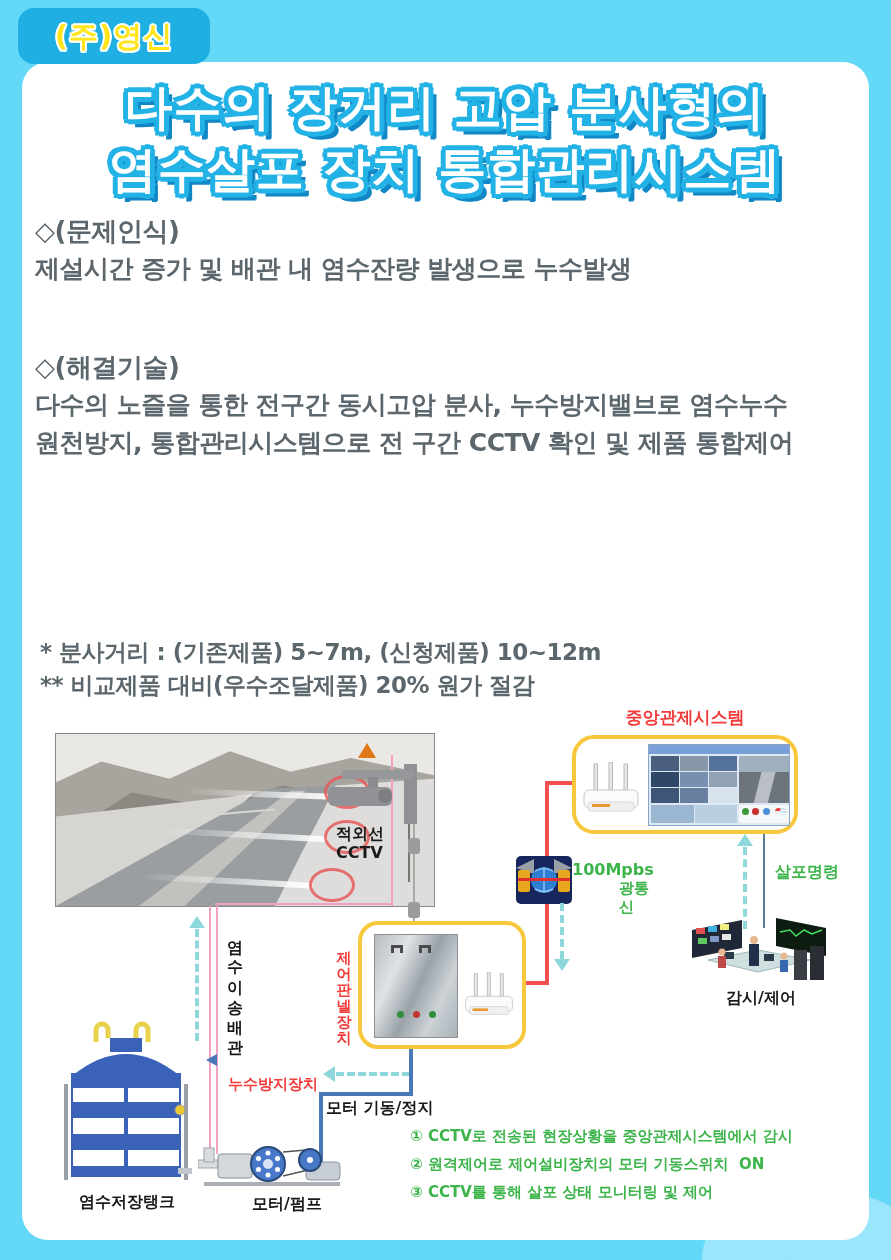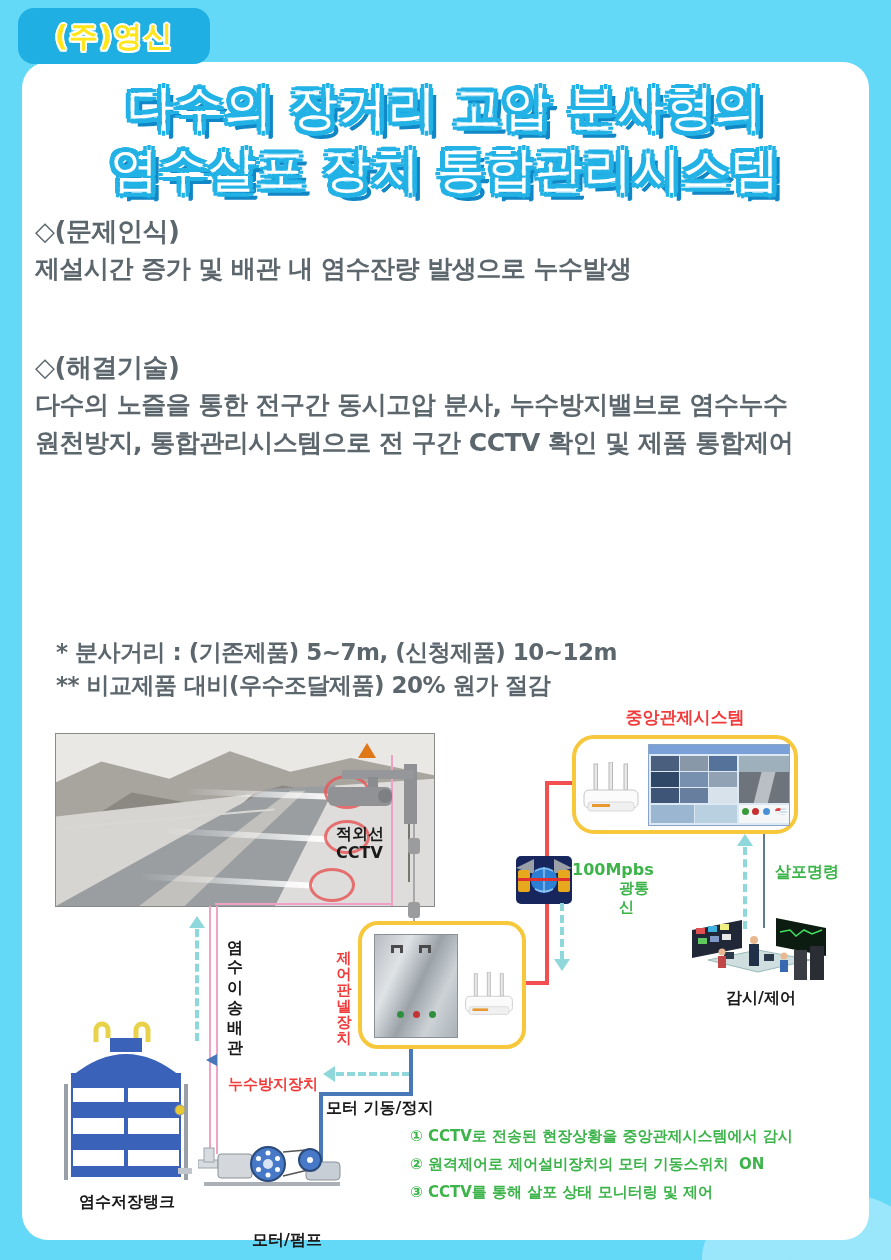--- a/index.html
+++ b/index.html
@@ -5,28 +5,28 @@
   html,body{margin:0;padding:0;}
   body{font-family:"DejaVu Sans","Liberation Sans",sans-serif;}
   #stage{position:relative;width:891px;height:1260px;background:#63D8F7;overflow:hidden;}
   .abs{position:absolute;}
   .cloud{border-radius:50%;background:#9AE6FB;}
   #card{left:22px;top:62px;width:847px;height:1178px;background:#ffffff;border-radius:26px;}
   #badge{left:18px;top:8px;width:192px;height:56px;background:#1FAFE2;border-radius:16px;text-align:center;}
   #badge span{display:inline-block;line-height:56px;font-size:29px;font-weight:bold;color:#FFE51A;letter-spacing:1px;
     text-shadow:-2px 0 0 #fff,2px 0 0 #fff,0 -2px 0 #fff,0 2px 0 #fff,-1.5px -1.5px 0 #fff,1.5px 1.5px 0 #fff,-1.5px 1.5px 0 #fff,1.5px -1.5px 0 #fff;text-align:right;}
   #title{left:40px;top:76px;width:810px;text-align:center;}
-  .title-line{font-size:48px;line-height:62px;font-weight:normal;color:#ffffff;letter-spacing:1px;
+  .title-line{font-size:48px;line-height:62px;font-weight:bold;color:#ffffff;letter-spacing:1px;
     text-shadow:-4px -4px 0 #22B2E6,4px -4px 0 #22B2E6,-4px 4px 0 #22B2E6,4px 4px 0 #22B2E6,
     -5px 0 0 #22B2E6,5px 0 0 #22B2E6,0 -5px 0 #22B2E6,0 5px 0 #22B2E6,
     7px 8px 0 #1187C6,8px 7px 0 #1187C6;}
   .section{left:35px;width:825px;color:#5C666D;}
   .sec-head{font-size:26px;font-weight:bold;line-height:38px;letter-spacing:-0.5px;}
   .sec-line{font-size:25px;font-weight:bold;line-height:38px;letter-spacing:-0.5px;white-space:nowrap;}
-  .fn-line{font-size:23px;font-weight:bold;line-height:33px;letter-spacing:-0.5px;color:#5C666D;white-space:pre;margin-left:16px;}
+  .fn-line{font-size:23px;font-weight:bold;line-height:33px;letter-spacing:-0.5px;color:#5C666D;white-space:pre;}
   .pre{white-space:pre-line;}
   .lbl{font-weight:bold;}
   .red{color:#F23B3B;}
   .green{color:#3CB44A;}
   .black{color:#1A1A1A;}
   .vert{writing-mode:vertical-rl;text-orientation:upright;}
   .ybox{background:#ffffff;border:4px solid #F7C73C;box-sizing:border-box;}
   
   #photo{left:55px;top:733px;width:378px;height:172px;background:#e9e8e5;border:1px solid #8a8a8a;overflow:hidden;}
   #photo .mtn1{left:0;top:0;width:100%;height:100%;background:#a8a49e;
@@ -311,21 +311,21 @@
     <circle cx="70" cy="21" r="2.5" fill="#ffffff"></circle>
       <circle cx="79.5" cy="26.5" r="2.5" fill="#ffffff"></circle>
     <circle cx="79.5" cy="37.5" r="2.5" fill="#ffffff"></circle>
       <circle cx="70" cy="43" r="2.5" fill="#ffffff"></circle>
     <circle cx="60.5" cy="37.5" r="2.5" fill="#ffffff"></circle>
       <circle cx="60.5" cy="26.5" r="2.5" fill="#ffffff"></circle>
     <rect x="108" y="30" width="34" height="18" rx="4" fill="#c8ced6" stroke="#8a9098"></rect>
     <circle cx="112" cy="28" r="11" fill="#4878c8" stroke="#2a4a7a" stroke-width="2"></circle>
     <circle cx="112" cy="28" r="3" fill="#ffffff"></circle>
   </svg>
-  <div class="abs lbl black" style="left:232px;top:1194px;width:110px;text-align:center;font-size:16px;margin-top:36px;">모터/펌프</div>
+  <div class="abs lbl black" style="left:232px;top:1194px;width:110px;text-align:center;font-size:16px;">모터/펌프</div>
 
   <div class="abs" style="left:410px;top:1122px;">
     <div class="note-line">① CCTV로 전송된 현장상황을 중앙관제시스템에서 감시</div>
     <div class="note-line">② 원격제어로 제어설비장치의 모터 기동스위치  ON</div>
     <div class="note-line">③ CCTV를 통해 살포 상태 모니터링 및 제어</div>
   </div>
 
 </div>
 
 </body></html>

